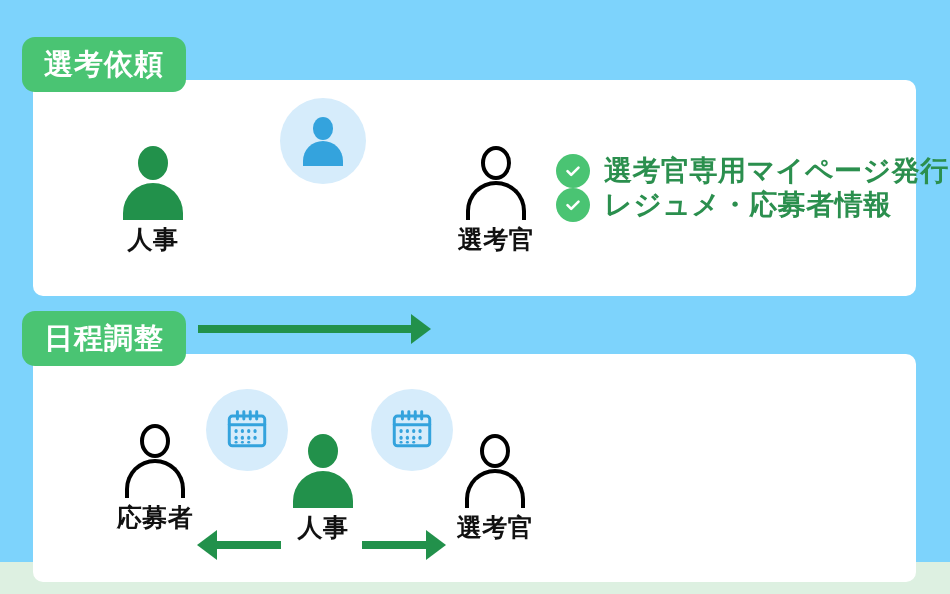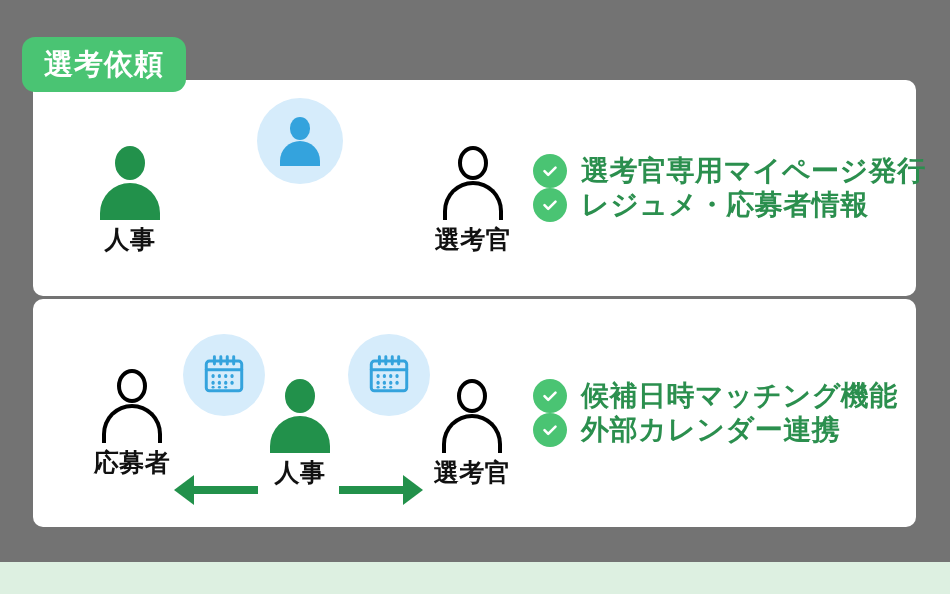--- a/index.html
+++ b/index.html
@@ -14,21 +14,21 @@
   body {
     background: #ddf0e1;
     font-family: "Liberation Sans", "DejaVu Sans", sans-serif;
     -webkit-font-smoothing: antialiased;
   }
 
   .canvas {
     position: relative;
     width: 950px;
     height: 562px;
-    background: #737373;
+    background: #7dd3fc;
   }
 
   
   .section {
     position: absolute;
     left: 33px;
     width: 883px;
   }
   #section-0 { top: 37px; }
   #section-1 { top: 311px; }
@@ -63,20 +63,21 @@
     align-items: center;
   }
   #card-1 { height: 228px; }
 
   
   .flow {
     position: relative;
     width: 480px;
     height: 100%;
     flex: 0 0 480px;
+    margin-left: 23px;
   }
 
   .node {
     position: absolute;
     display: flex;
     flex-direction: column;
     align-items: center;
     width: 110px;
   }
 
@@ -285,20 +286,21 @@
           </span>
           <span class="feature-text">レジュメ・応募者情報</span>
         </div>
       </div>
 
     </div>
   </div>
 
   <div class="section" id="section-1">
 
+    <div class="badge">日程調整</div>
 
     <div class="card" id="card-1">
 
       <div class="flow">
 
         <div class="node" style="left:44px; top:52px;align-items:center;">
           <div class="glyph">
             <div class="person outline">
               <div class="head"></div>
                 <div class="body"></div>
@@ -388,35 +390,17 @@
           <div class="shaft" style="width:66px;"></div>
         </div>
 
         <div class="arrow" style="left:306px; top:176px;">
           <div class="shaft" style="width:66px;"></div>
           <div class="head-r"></div>
         </div>
 
       </div>
 
-      <div class="features">
-        <div class="feature-item">
-          <span class="check-circle">
-            <svg width="20" height="20" viewBox="0 0 20 20" aria-hidden="true">
-              <path d="M4.5 10.2 L8.2 13.9 L15.5 6.6" fill="none" stroke="#ffffff" stroke-width="2.6" stroke-linecap="round" stroke-linejoin="round"></path>
-            </svg>
-          </span>
-          <span class="feature-text">候補日時マッチング機能</span>
-        </div>
-        <div class="feature-item">
-          <span class="check-circle">
-            <svg width="20" height="20" viewBox="0 0 20 20" aria-hidden="true">
-              <path d="M4.5 10.2 L8.2 13.9 L15.5 6.6" fill="none" stroke="#ffffff" stroke-width="2.6" stroke-linecap="round" stroke-linejoin="round"></path>
-            </svg>
-          </span>
-          <span class="feature-text">外部カレンダー連携</span>
-        </div>
-      </div>
 
     </div>
   </div>
 
 </div>
 
 </body></html>

